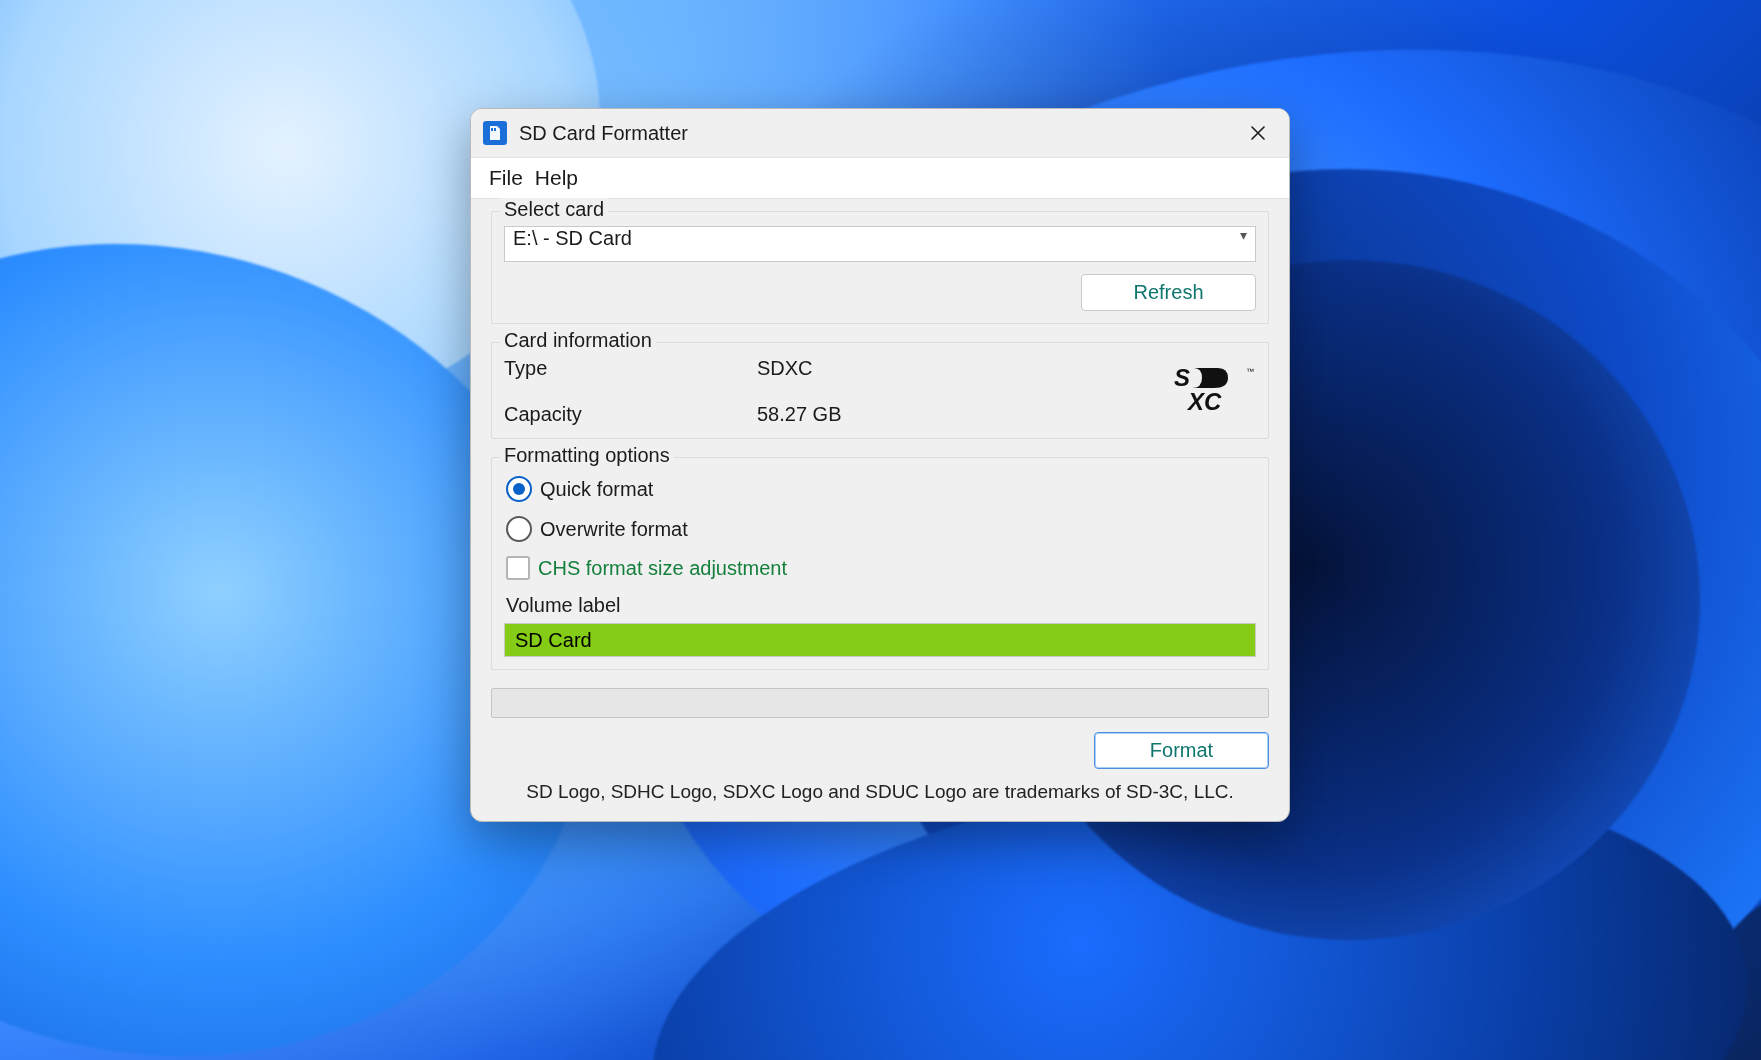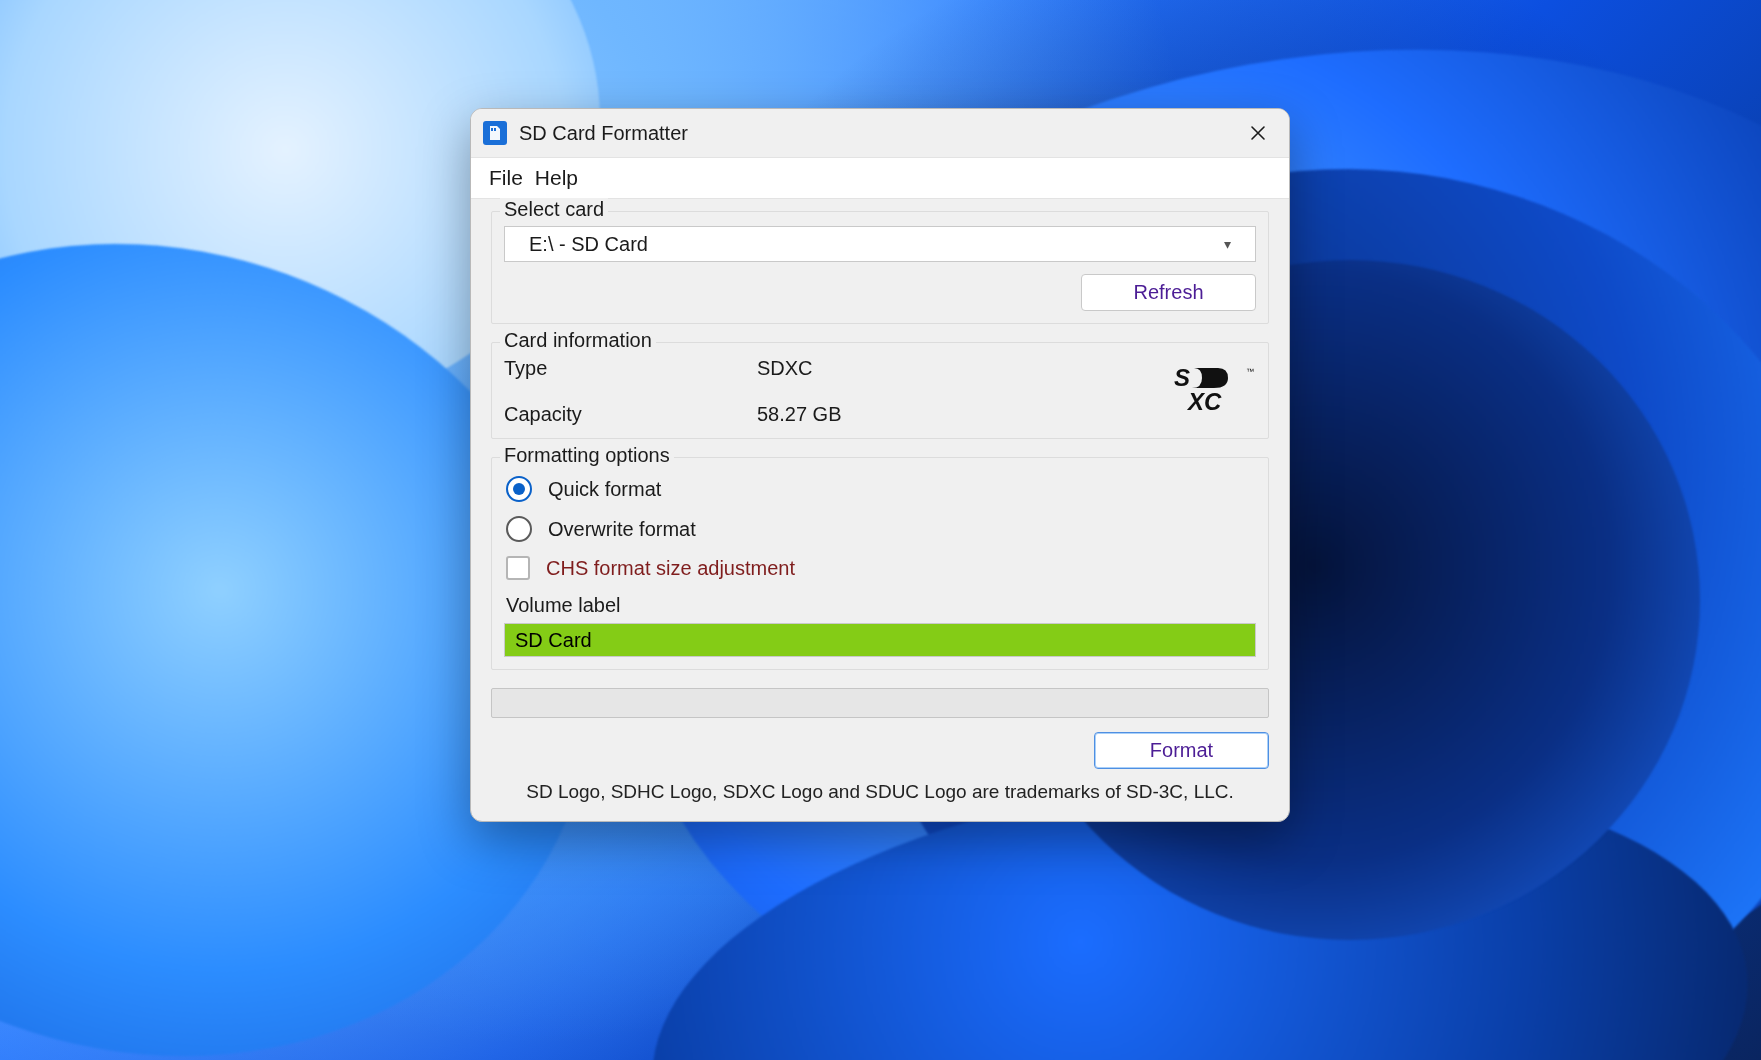--- a/index.html
+++ b/index.html
@@ -96,69 +96,68 @@
     position:absolute;
     top:-14px; left:8px;
     background:#f0f0f0;
     padding:0 4px;
     font-size:20px;
     color:#1b1b1b;
   }
 
   .select-row {
     display:flex;
-    align-items:center;
     background:#ffffff;
     border:1px solid #c9c9c9;
     height:34px;
-    padding:0 24px;
+    padding:0 8px;
     font-size:20px;
   }
   .select-row .chev { color:#555; font-size:14px; }
 
   .btn {
     background:#ffffff;
     border:1px solid #c9c9c9;
     border-radius:4px;
     padding: 6px 28px;
     font-size:20px;
-    color:#4c1d95;
+    color:#0f766e;
   }
   .btn.primary { border-color:#4f8fe2; box-shadow: inset 0 0 0 1px #a9d0f9; }
   .btn-line-right { display:flex; justify-content:flex-end; margin-top:12px; }
 
   .info-grid {
     display:grid;
     grid-template-columns: 230px 1fr 90px;
     row-gap: 16px;
     align-items:center;
     font-size:20px;
     gap:23px;
   }
   .sdxc-logo { grid-row: 1 / span 2; grid-column:3; justify-self:end; }
 
   .radio-row, .check-row {
-    display:flex; align-items:center; gap:16px;
+    display:flex; align-items:center; gap:8px;
     font-size:20px;
     margin: 4px 0 14px 2px;
   }
   .radio {
     width:22px; height:22px; border-radius:50%;
     border:2px solid #5a5a5a;
     display:flex; align-items:center; justify-content:center;
     background:#fff;
   }
   .radio.selected { border-color:#0a61c9; }
   .radio.selected::after{
     content:""; width:12px; height:12px; border-radius:50%; background:#0a61c9;
   }
   .checkbox {
     width:20px; height:20px; border:2px solid #8a8a8a; border-radius:3px; background:#fff;
   }
-  .disabled { color:#7f1d1d; }
+  .disabled { color:#15803d; }
   .disabled .checkbox { border-color:#b5b5b5; }
 
   .field-label { font-size:20px; margin: 4px 0 6px 2px; }
   .text-input {
     width:100%;
     background:#84cc16;
     border:1px solid #c9c9c9;
     height:34px;
     padding:0 10px;
     font-size:20px;

